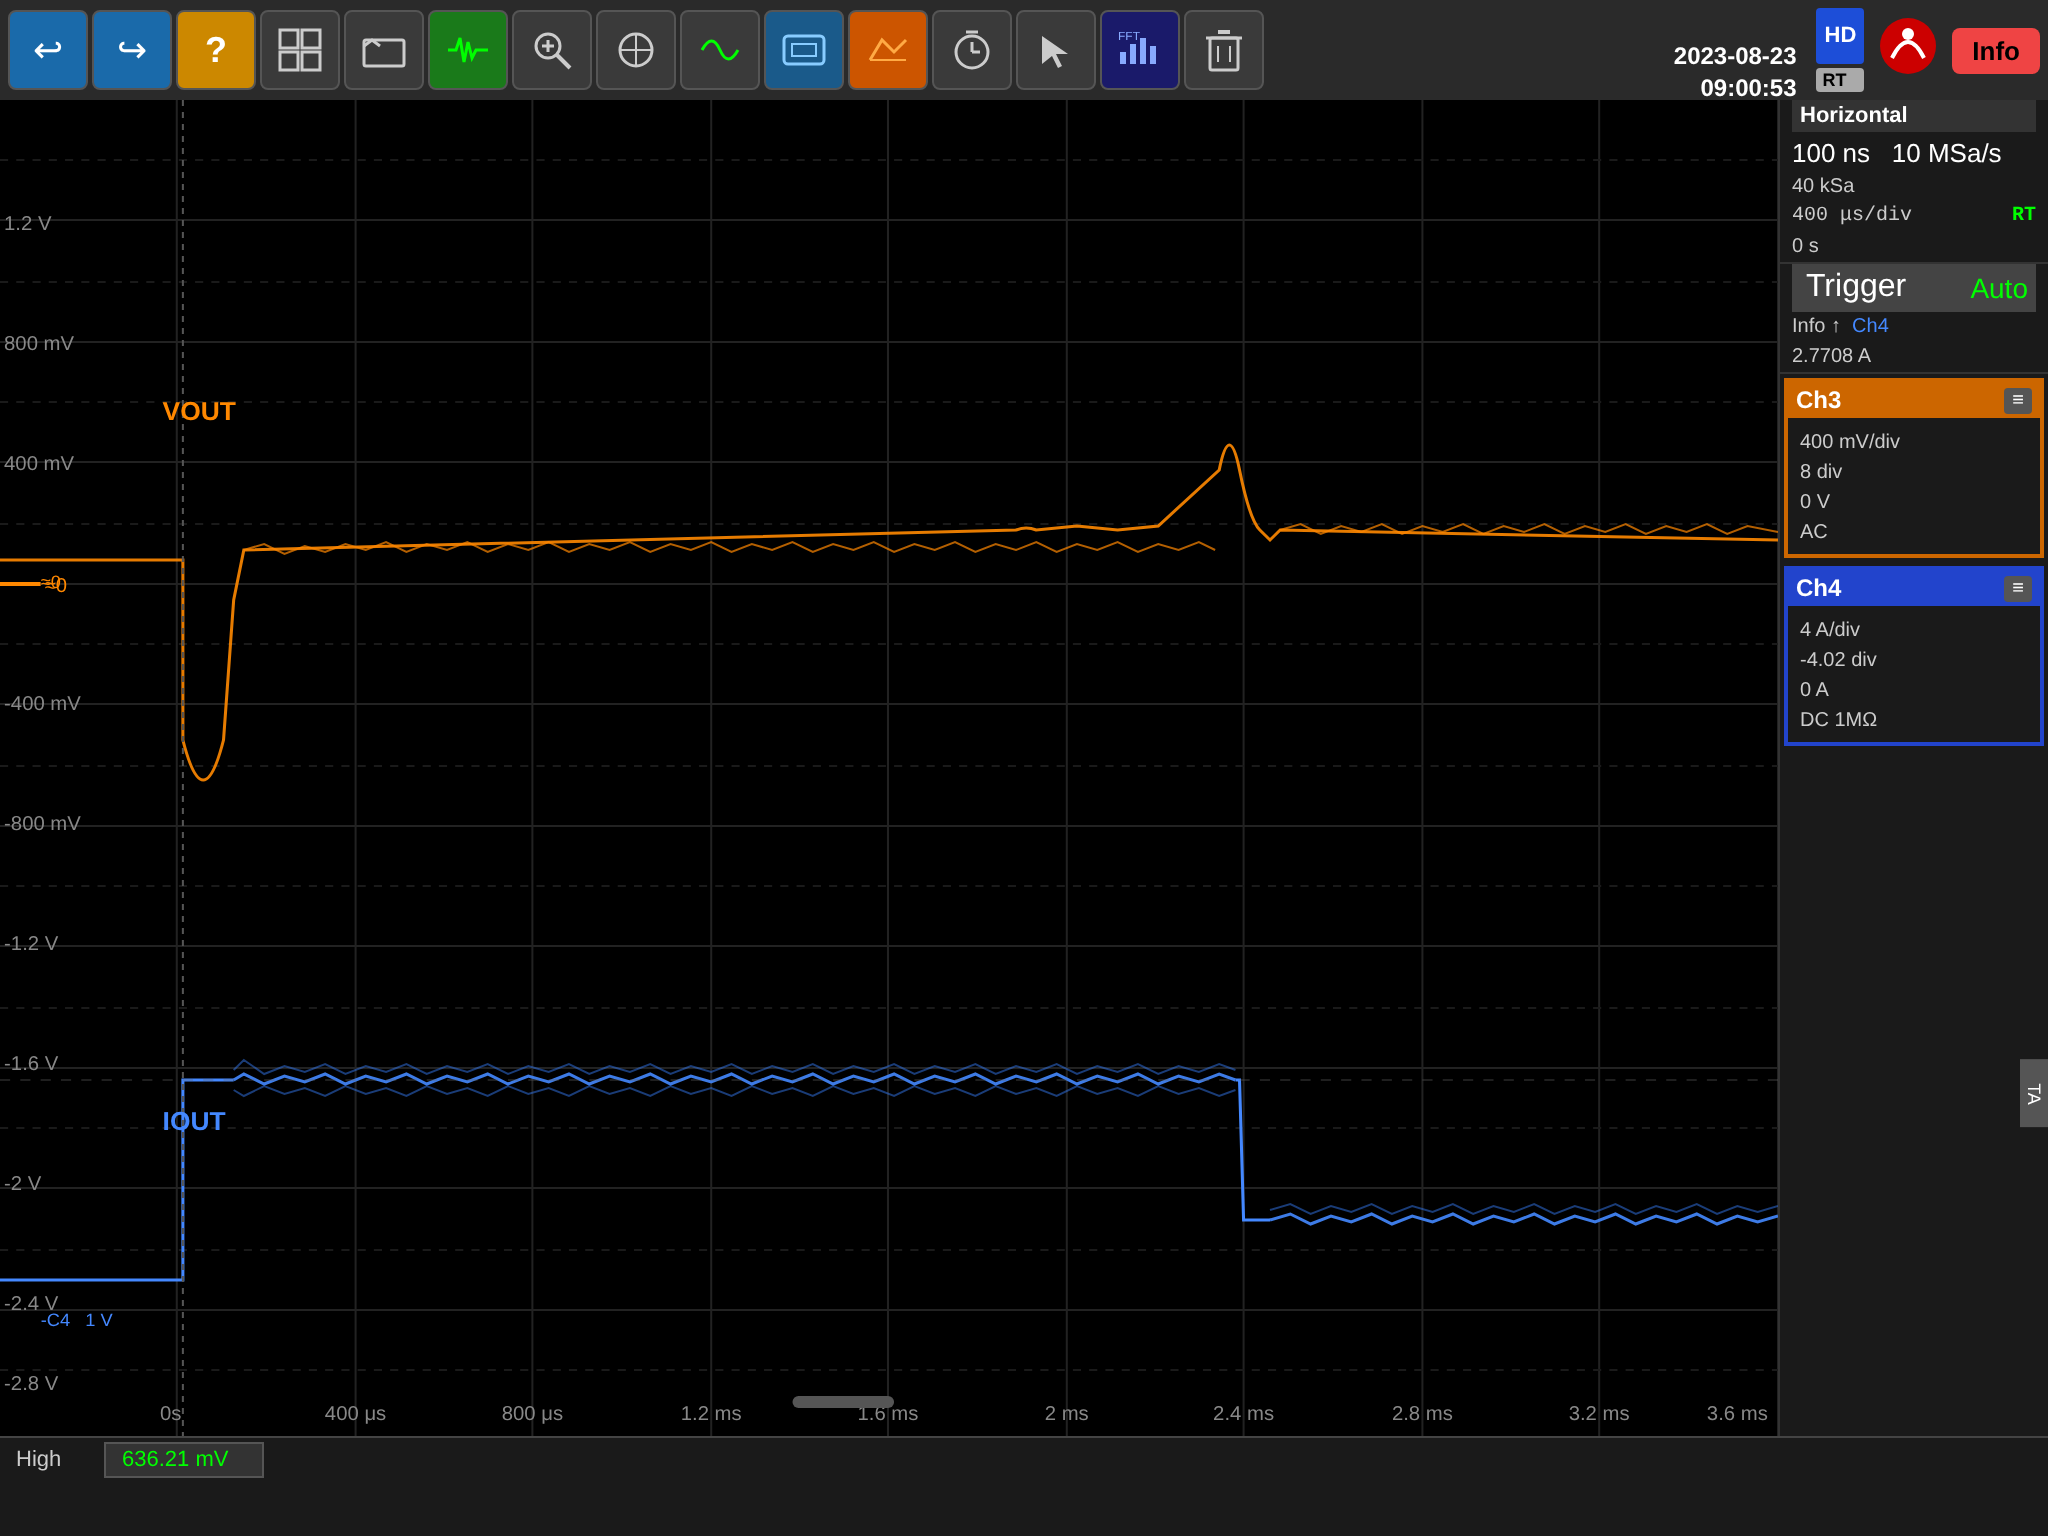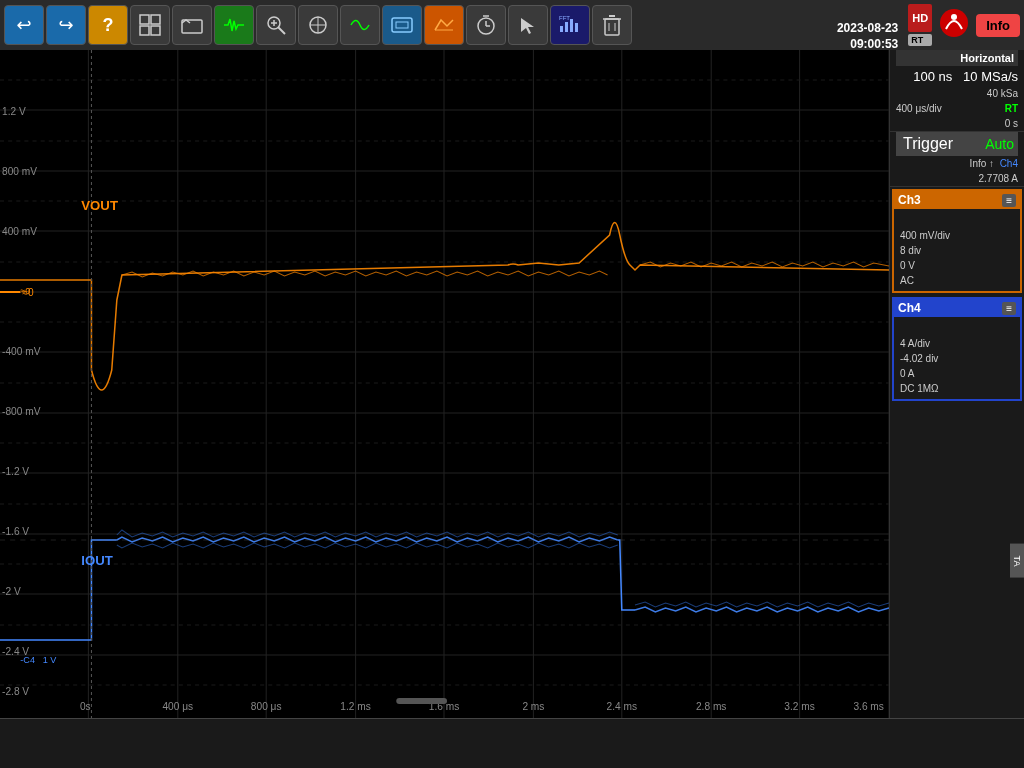--- a/index.html
+++ b/index.html
@@ -38,21 +38,21 @@
       display: flex;
       flex-direction: column;
       align-items: flex-end;
       color: #fff;
       font-size: 11px;
       line-height: 1.3;
       margin-right: 4px;
     }
 
     #hd-badge {
-      background: #b91c1c;
+      background: #1d4ed8;
       color: #fff;
       font-size: 11px;
       font-weight: bold;
       padding: 8px 4px;
       border-radius: 2px;
     }
     #rt-badge {
       background: #aaa;
       color: #000;
       font-size: 9px;
@@ -91,21 +91,20 @@
       width: 135px;
       background: #1a1a1a;
       display: flex;
       flex-direction: column;
       border-left: 1px solid #333;
     }
 
     .panel-section {
       padding: 0 6px;
       border-bottom: 1px solid #333;
-      text-align: right;
     }
 
     .panel-title {
       color: #fff;
       font-size: 11px;
       font-weight: bold;
       background: #333;
       padding: 2px 4px;
       margin-bottom: 2px;
     }
@@ -114,21 +113,21 @@
       font-size: 10px;
       line-height: 1.5;
     }
     .panel-line.white { color: #fff; }
 
     .ch-header {
       display: flex;
       align-items: center;
       justify-content: space-between;
       padding: 2px 4px;
-      margin-bottom: 16px;
+      margin-bottom: 2px;
     }
     .ch-header.ch3 { background: #cc6600; }
     .ch-header.ch4 { background: #2244cc; }
     .ch-title { color: #fff; font-size: 12px; font-weight: bold; }
 
     .ch-btn {
       background: #555;
       border: none;
       color: #fff;
       font-size: 10px;
@@ -433,21 +432,21 @@
 
   <div id="right-panel">
 
     <div class="panel-section">
       <div class="panel-title">Horizontal</div>
       <div class="panel-line white" style="font-size:13px; line-height:1.4;">
         <span>100 ns</span>&nbsp;&nbsp;
         <span>10 MSa/s</span>
       </div>
       <div class="panel-line">40 kSa</div>
-      <div class="panel-line" style="display:flex;justify-content:space-between;">
+      <div class="panel-line" style="display:flex;justify-content:space-between;font-family:Liberation Mono, monospace;">
         <span>400 μs/div</span>
         <span style="color:#0f0;font-size:10px;font-weight:bold;">RT</span>
       </div>
       <div class="panel-line">0 s</div>
     </div>
 
     <div class="panel-section">
       <div style="display:flex;align-items:center;justify-content:space-between;background:#444;padding:2px 4px;">
         <span class="trigger-label">Trigger</span>
         <span class="trigger-auto">Auto</span>
@@ -486,13 +485,17 @@
     </div>
 
     <div style="position:relative;flex:1;">
       <div id="ta-badge">TA</div>
     </div>
 
   </div>
 </div>
 
 <div id="meas-bar">
+  <div id="meas-bottom">
+    <span class="meas-key">High</span>
+    <span class="meas-val">636.21 mV</span>
+  </div>
 </div>
 
 </body></html>

